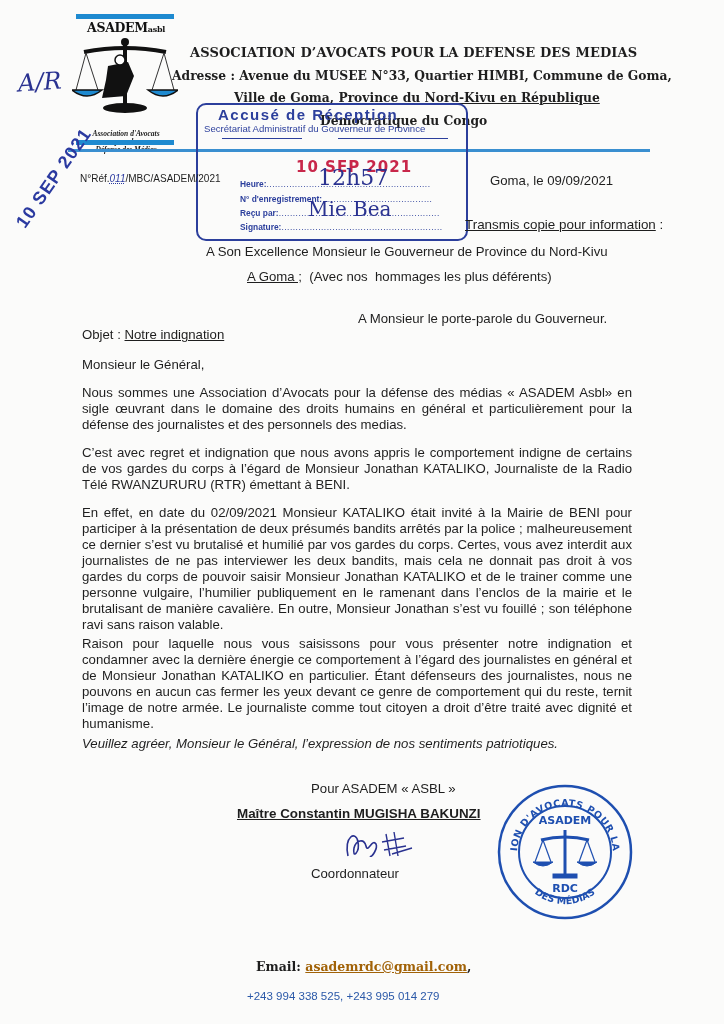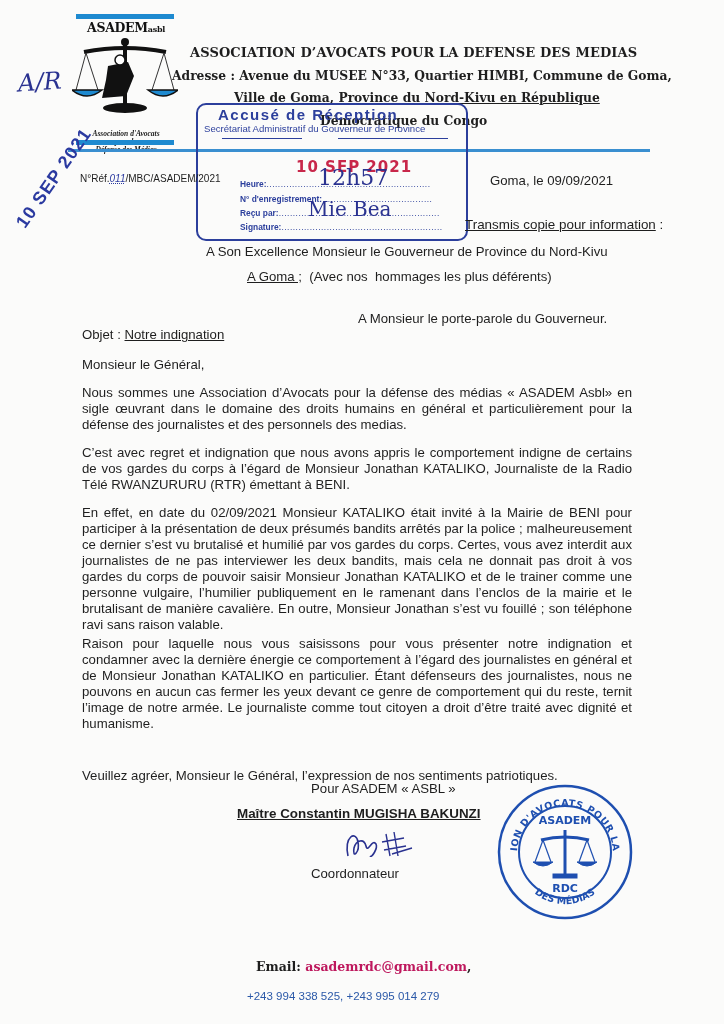--- a/index.html
+++ b/index.html
@@ -49,31 +49,31 @@
   #recipient-3 { left: 358px; top: 311px; font-size: 13.2px; }
 
   #subject { left: 82px; top: 327px; font-size: 13.2px; }
   #salutation { left: 82px; top: 357px; font-size: 13.2px; }
 
   .para { position: absolute; left: 82px; width: 550px; }
   #para-1 { top: 385px; }
   #para-2 { top: 445px; }
   #para-3 { top: 505px; }
   #para-4 { top: 636px; }
-  #closing { top: 768px; }
+  #closing { top: 736px; font-style: italic; }
 
   #sign-for { left: 311px; top: 781px; font-size: 13.2px; }
   #signatory-name { left: 237px; top: 806px; font-size: 13.4px; font-weight: bold; }
   #signature-scribble { left: 342px; top: 826px; font-size: 26px; }
   #signatory-role { left: 311px; top: 866px; font-size: 13.2px; }
 
   #seal { left: 495px; top: 782px; width: 140px; height: 140px; }
 
   #email-line { left: 256px; top: 959px; font-size: 12.5px; }
-  #email-link { color: #be185d; }
+  #email-link { color: #a16207; text-decoration: underline; }
   #phones { left: 247px; top: 990px; font-size: 11.5px; color: #2a58a8; }
 </style>
 </head>
 <body>
 
 <div id="logo" class="abs">
   <div class="bar" style="top:0"></div>
   <div class="title"><span>ASADEM</span><small>asbl</small></div>
   <svg width="106" height="80" viewBox="0 0 106 80" style="position:absolute;left:0;top:22px">
     <line x1="53" y1="4" x2="53" y2="70" stroke="#111" stroke-width="4"></line>

